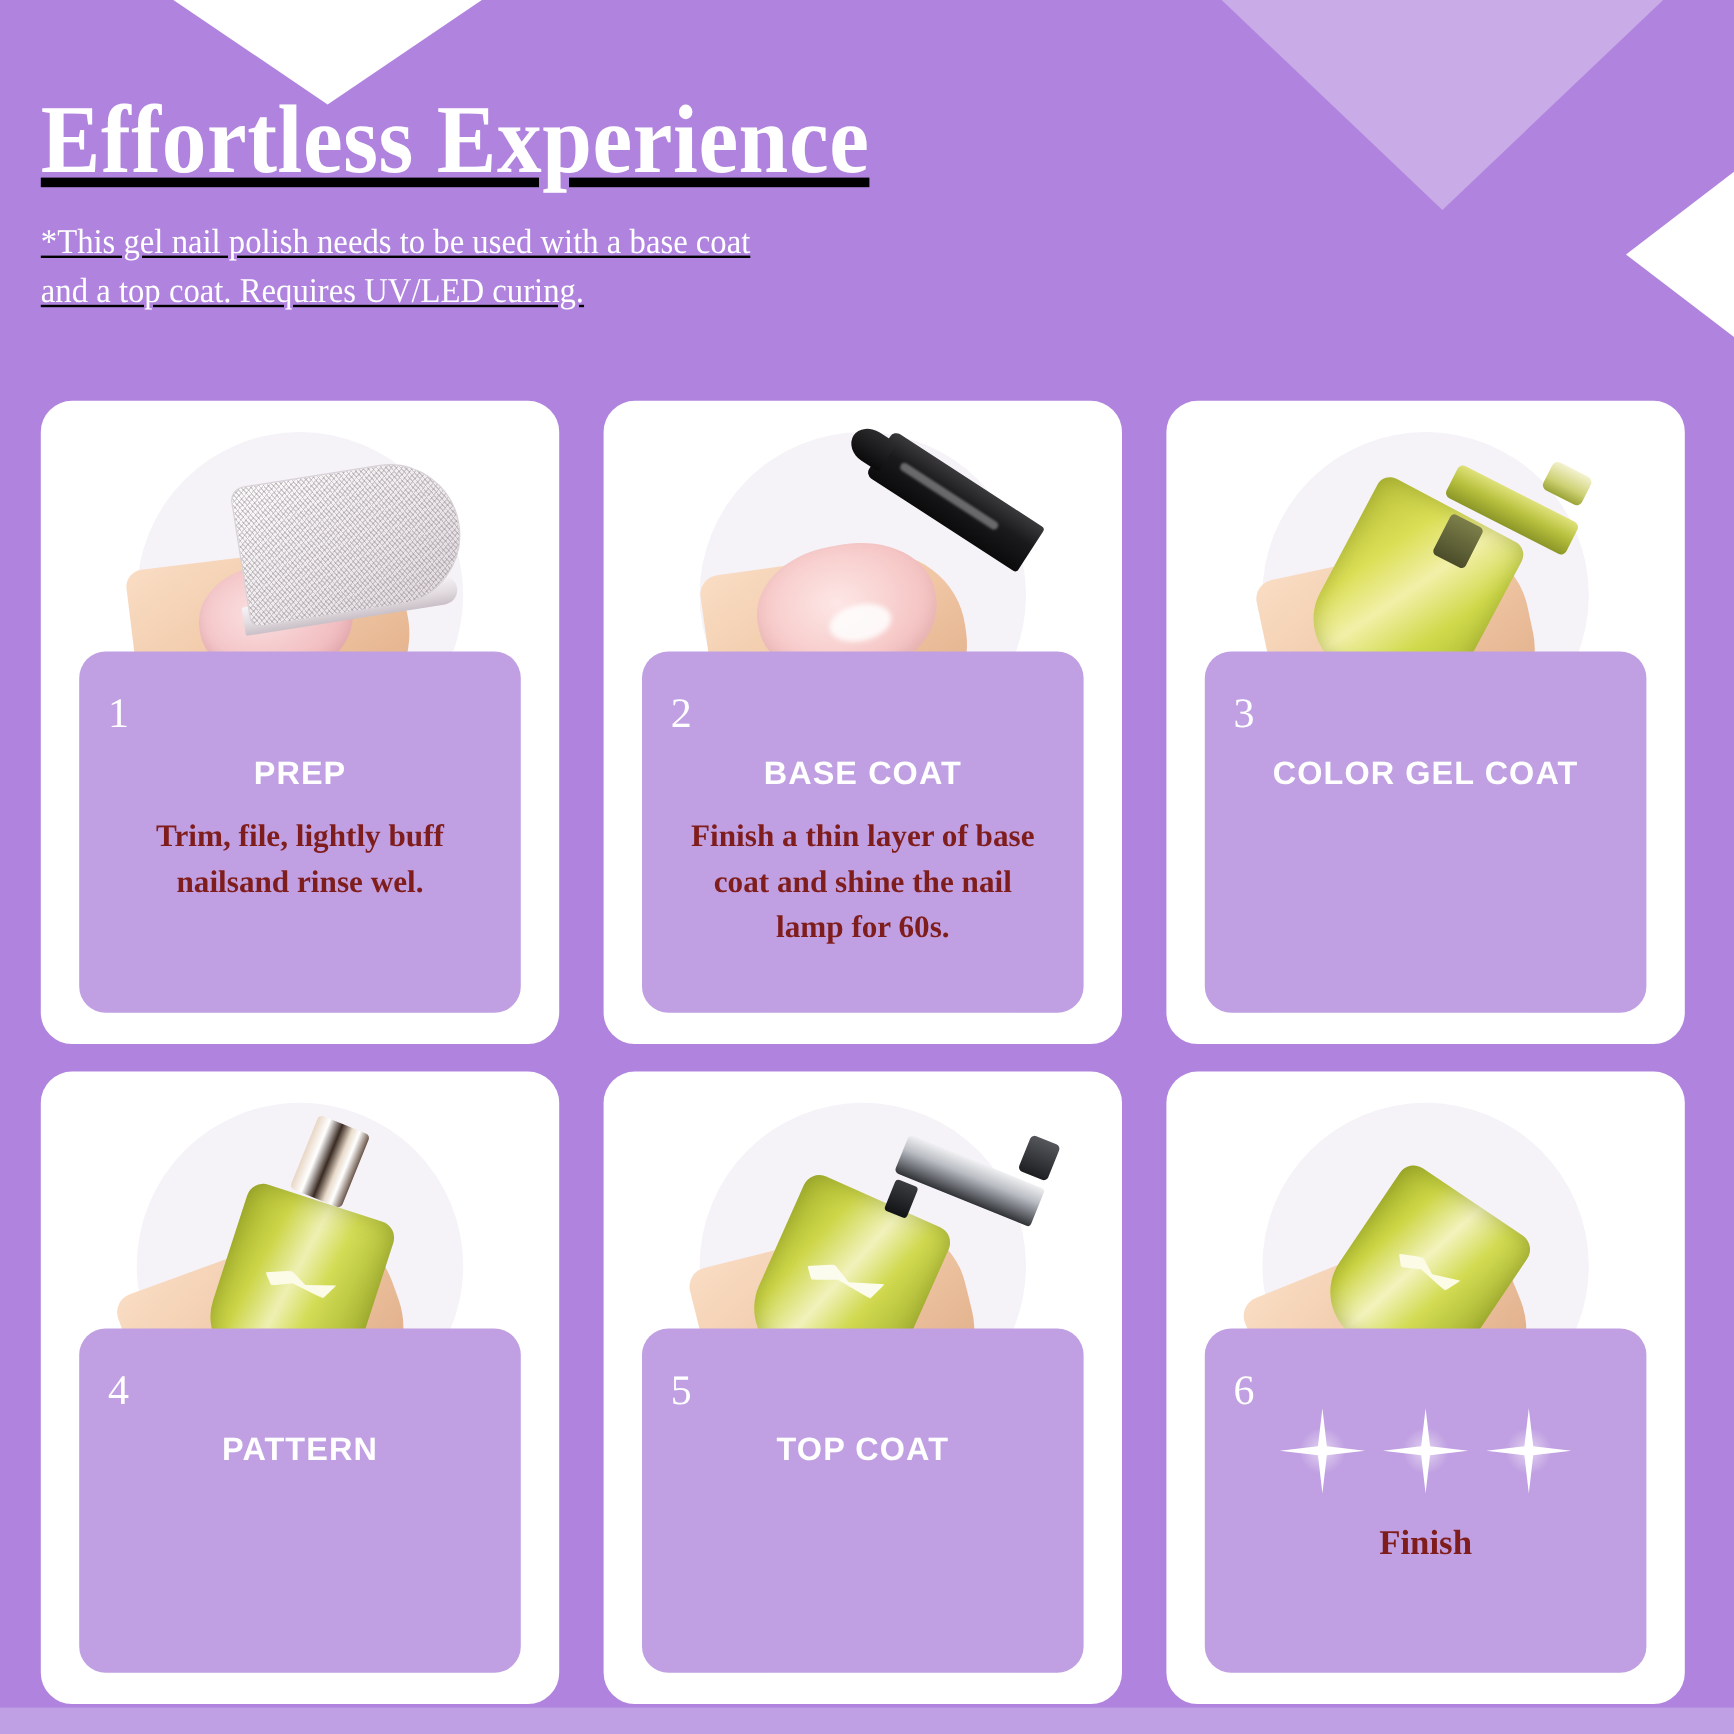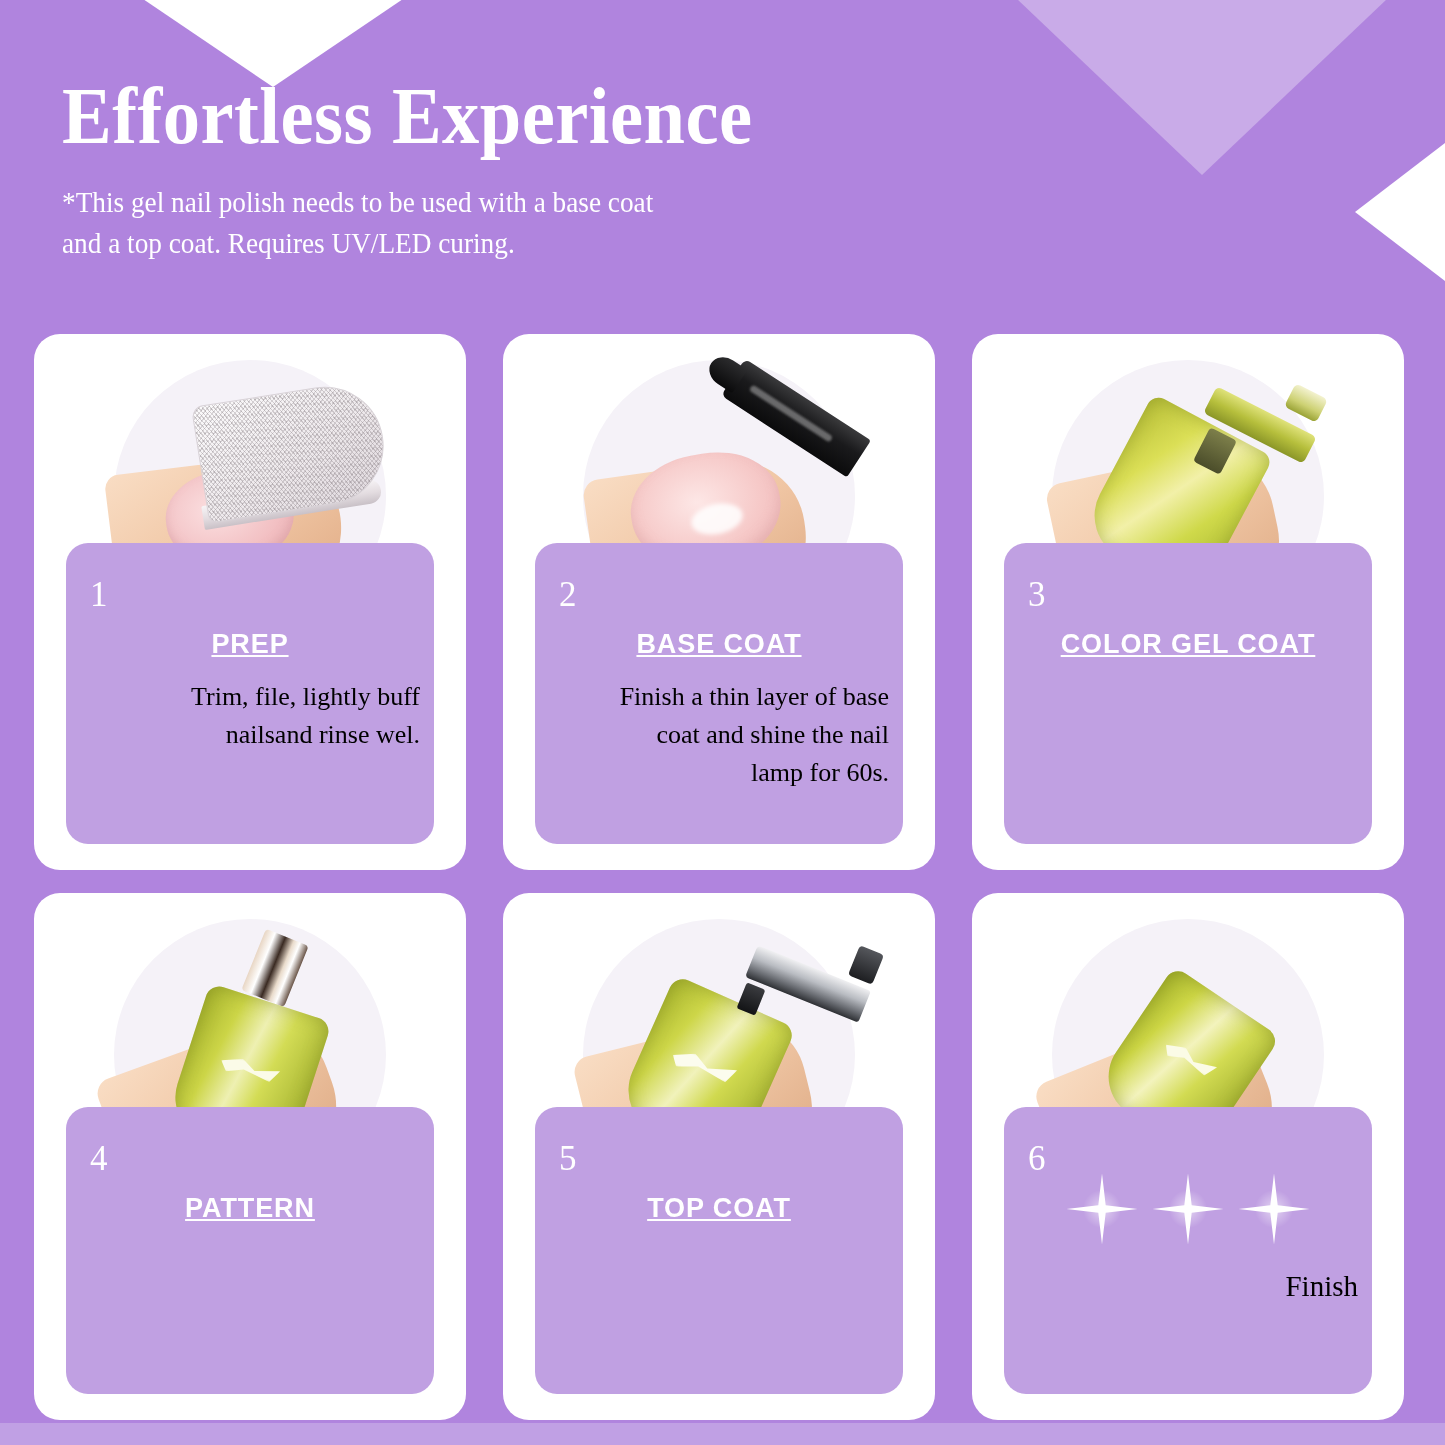--- a/index.html
+++ b/index.html
@@ -52,22 +52,23 @@
     left: 0; right: 0; bottom: 0;
     height: 22px;
     background: #c0a0e4;
   }
 
   
   .header {
     position: absolute;
     top: 0; left: 0;
     width: 1164px;
-    padding: 78px 0 0 62px;
+    padding: 78px 0 0 34px;
     z-index: 3;
+    text-decoration: underline;
   }
   .page-title {
     color: #ffffff;
     font-family: "Liberation Serif", serif;
     font-size: 81px;
     font-weight: 700;
     line-height: 0.96;
     letter-spacing: 0.5px;
     transform: scaleX(0.92);
     transform-origin: left center;
@@ -157,32 +158,31 @@
     position: absolute;
     top: 86px;
     left: 0; right: 0;
     text-align: center;
     color: #ffffff;
     font-family: "Liberation Sans", sans-serif;
     font-size: 27px;
     font-weight: 700;
     letter-spacing: 0.9px;
     z-index: 2;
-    text-decoration: underline;
   }
 
   .step-desc {
     position: absolute;
     top: 135px;
     left: 14px; right: 14px;
-    text-align: right;
-    color: #000000;
+    text-align: center;
+    color: #7f1d1d;
     font-family: "Liberation Serif", serif;
     font-size: 26px;
-    font-weight: 400;
+    font-weight: 700;
     line-height: 1.46;
     white-space: pre-line;
     z-index: 2;
   }
   .card-finish .step-desc {
     top: 158px;
     font-size: 29px;
   }
   .sparkle-row {
     position: absolute;

